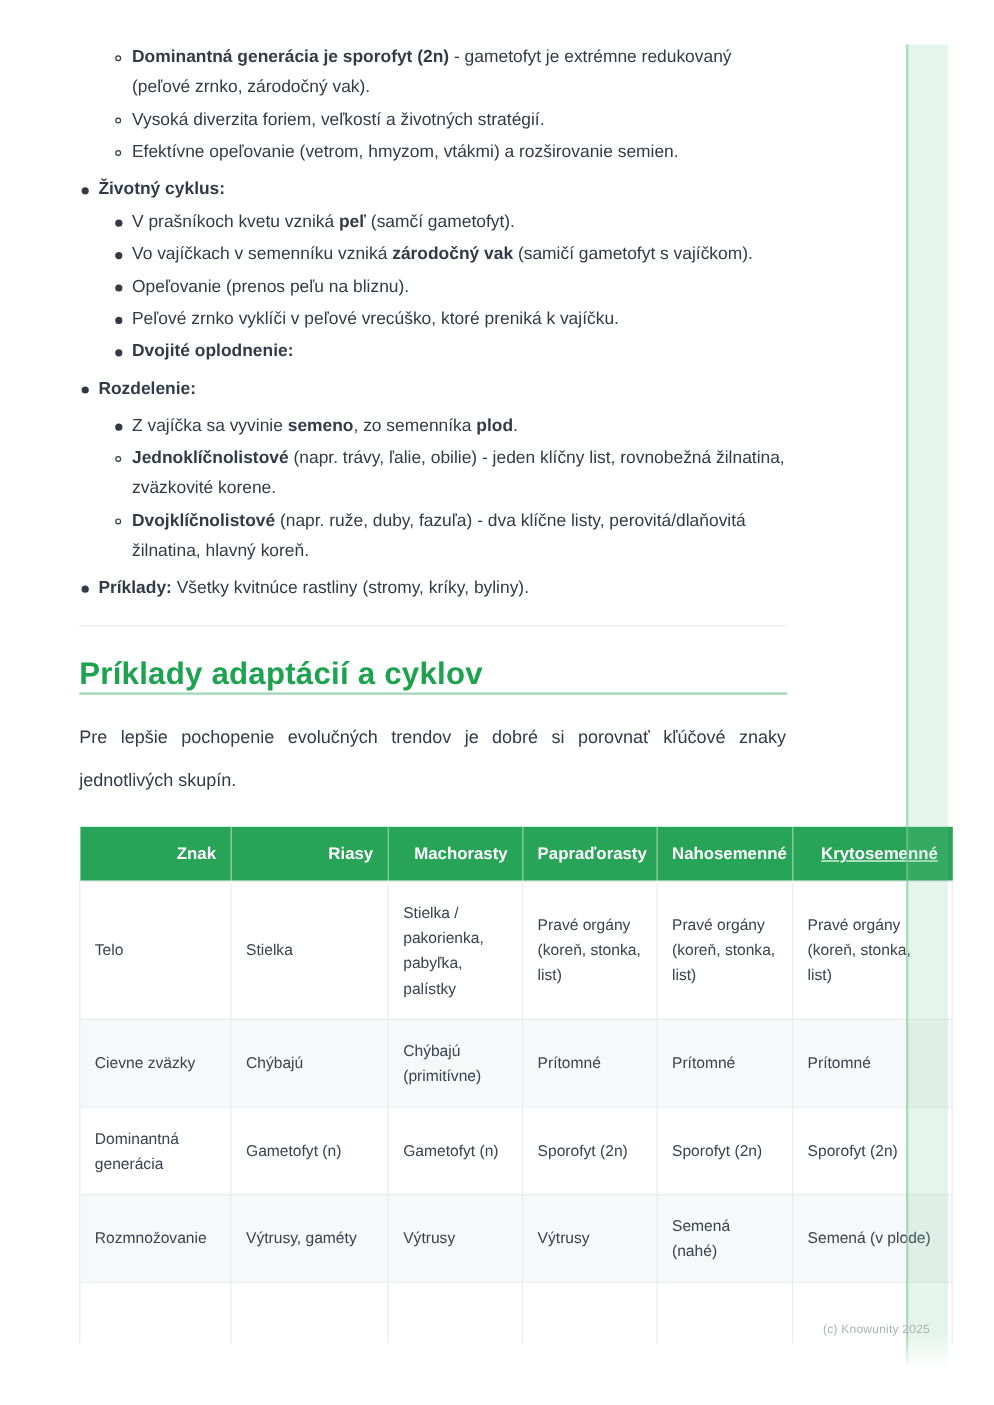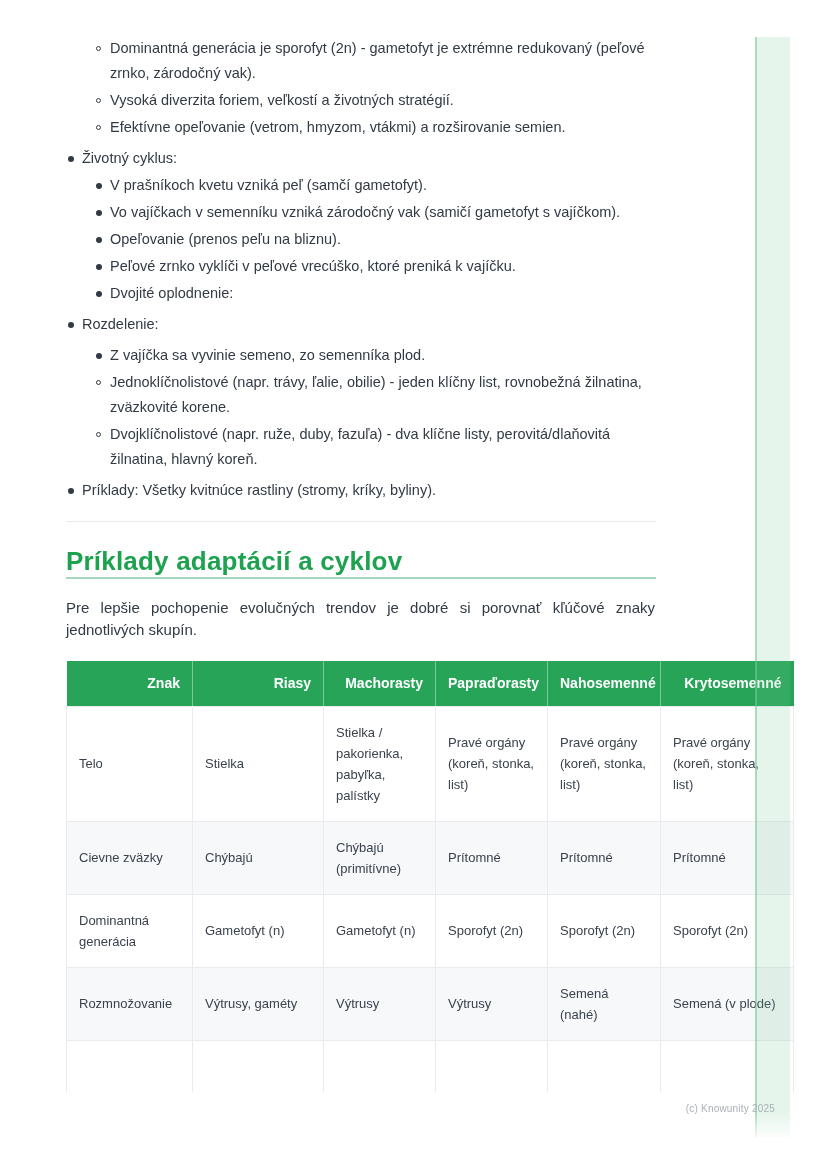--- a/index.html
+++ b/index.html
@@ -29,42 +29,42 @@
   .li{display:flex;align-items:flex-start;margin-bottom:2px;font-size:14.5px;line-height:25px;}
   .li.mt{margin-top:6px;}
   .li .mk-box{flex:0 0 14px;display:flex;justify-content:flex-start;}
   .li.d0{padding-left:2px;}
   .li.d1{padding-left:30px;}
   .li.d2{padding-left:58px;}
   .mk{display:inline-block;width:6px;height:6px;border-radius:50%;margin-top:10px;}
   .mk.disc{background:var(--text);}
   .mk.circle{border:1.5px solid var(--text);width:5px;height:5px;}
   .li .txt{flex:1;}
-  .li .txt b{font-weight:400;}
+  .li .txt b{font-weight:700;}
 
   .divider{border:none;border-top:1px solid var(--divider);width:590px;margin-top:18px;}
 
   h1.section-heading{
     color:var(--brand-green);font-size:26px;font-weight:700;letter-spacing:.2px;
     margin-top:24px;width:590px;
     border-bottom:2px solid var(--underline);
   }
   p.intro{
-    width:589px;margin-top:18px;font-size:15px;line-height:22px;
+    width:589px;margin-top:18px;font-size:15px;line-height:36px;
     text-align:justify;color:var(--text);
   }
 
   
   table.cmp{border-collapse:collapse;table-layout:fixed;width:727px;margin-top:20px;}
   table.cmp th{
     background:var(--header-green);color:#fff;font-size:14px;font-weight:700;
     text-align:right;height:45px;padding:0 12px;vertical-align:middle;
     border-right:1px solid rgba(255,255,255,0.4);
   }
-  table.cmp th:last-child{border-right:none;}
+  table.cmp th:last-child{border-right:none;text-decoration:underline;}
   table.cmp td{
     border:1px solid var(--border);font-size:13px;line-height:21px;
     padding:15px 12px;vertical-align:middle;color:#3a424d;background:#fff;
   }
   table.cmp tr.odd td{background:var(--zebra);}
   table.cmp tr.cut td{height:52px;border-bottom:none;}
 
   
   .stripe{
     position:absolute;left:755px;top:37px;width:35px;height:1100px;

